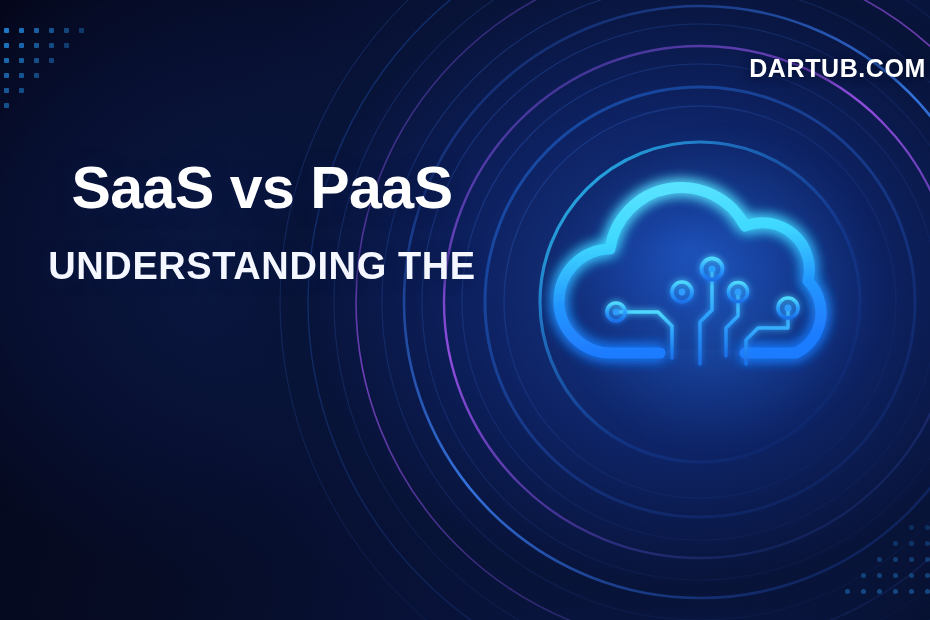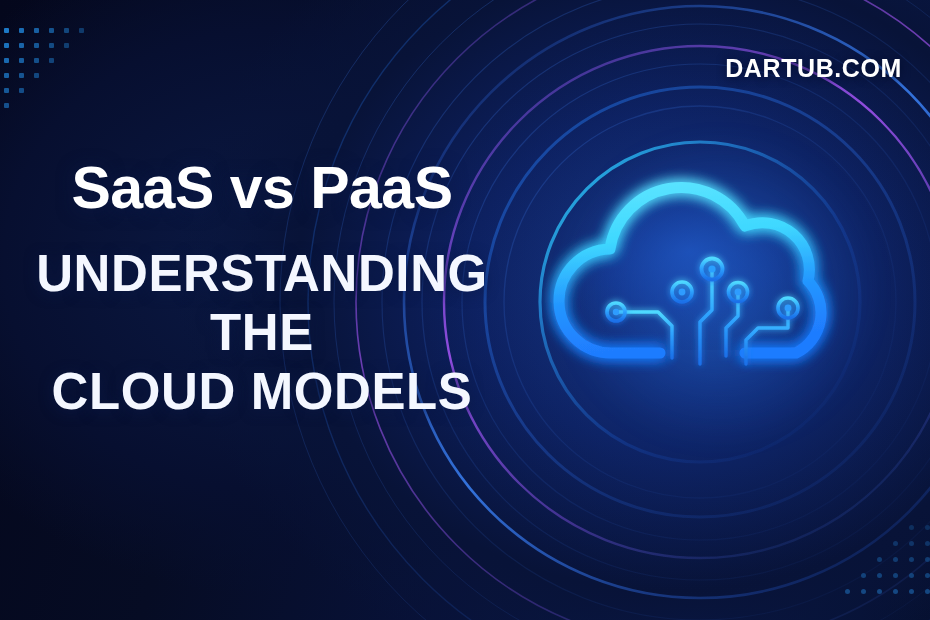--- a/index.html
+++ b/index.html
@@ -75,34 +75,34 @@
     line-height: 1.02;
     font-weight: bold;
     color: #ffffff;
     letter-spacing: -0.5px;
     margin: 0;
     text-shadow: 0 2px 18px rgba(10,25,70,0.85);
   }
   .title .line2 { display: block; }
   .subtitle {
     margin: 26px 0 0 0;
-    font-size: 51px;
+    font-size: 38px;
     line-height: 1.16;
     font-weight: bold;
     color: #f4f7ff;
     letter-spacing: 0.6px;
     text-shadow: 0 2px 14px rgba(10,25,70,0.8);
     text-align: center;
   }
   .subtitle .line2 { display: block; }
 
   
   .watermark {
     position: absolute;
-    right: 28px;
+    right: 4px;
     top: 54px;
     font-size: 25px;
     font-weight: bold;
     color: #ffffff;
     letter-spacing: 0.6px;
     z-index: 8;
     text-shadow: 0 1px 10px rgba(0,10,40,0.9);
   }
 
   
@@ -320,17 +320,16 @@
   </div>
 
   <div class="watermark">DARTUB.COM</div>
 
   <div class="text-block">
     <h1 class="title">
       <span>SaaS vs PaaS</span>
     </h1>
     <p class="subtitle">
       <span>UNDERSTANDING THE</span>
-      <span class="line2">CLOUD MODELS</span>
     </p>
   </div>
 
 </div>
 
 </body></html>

